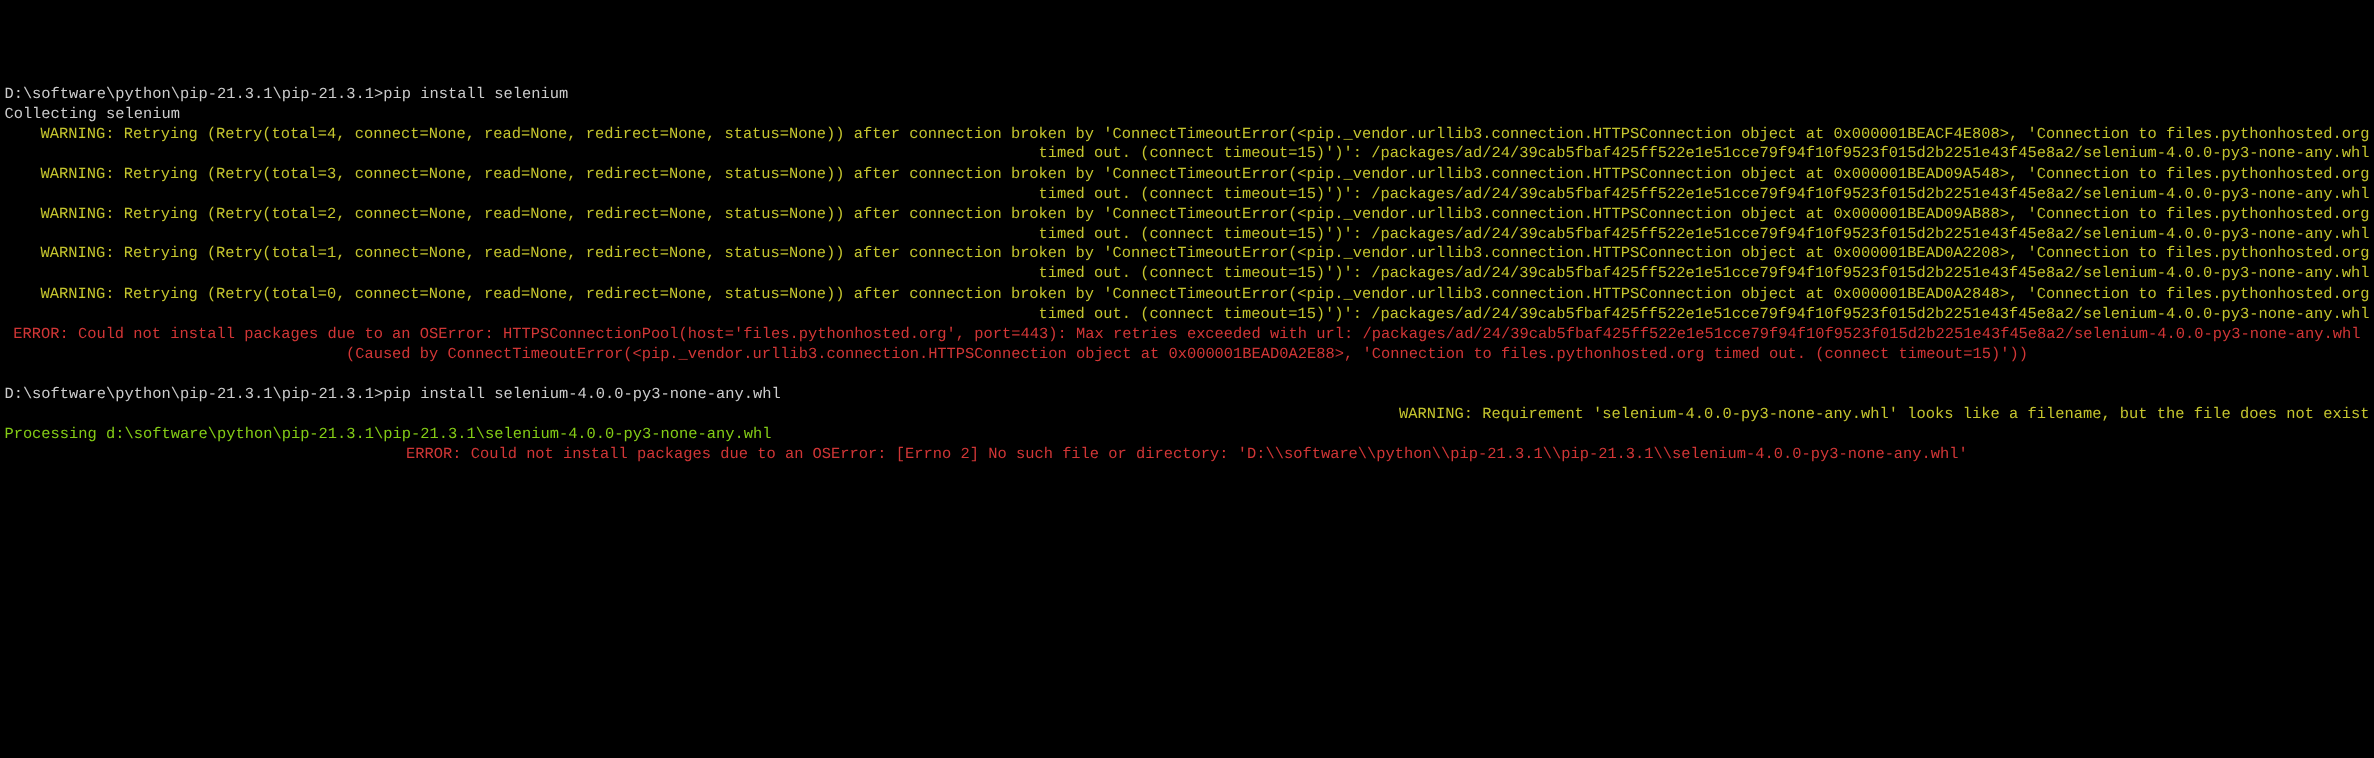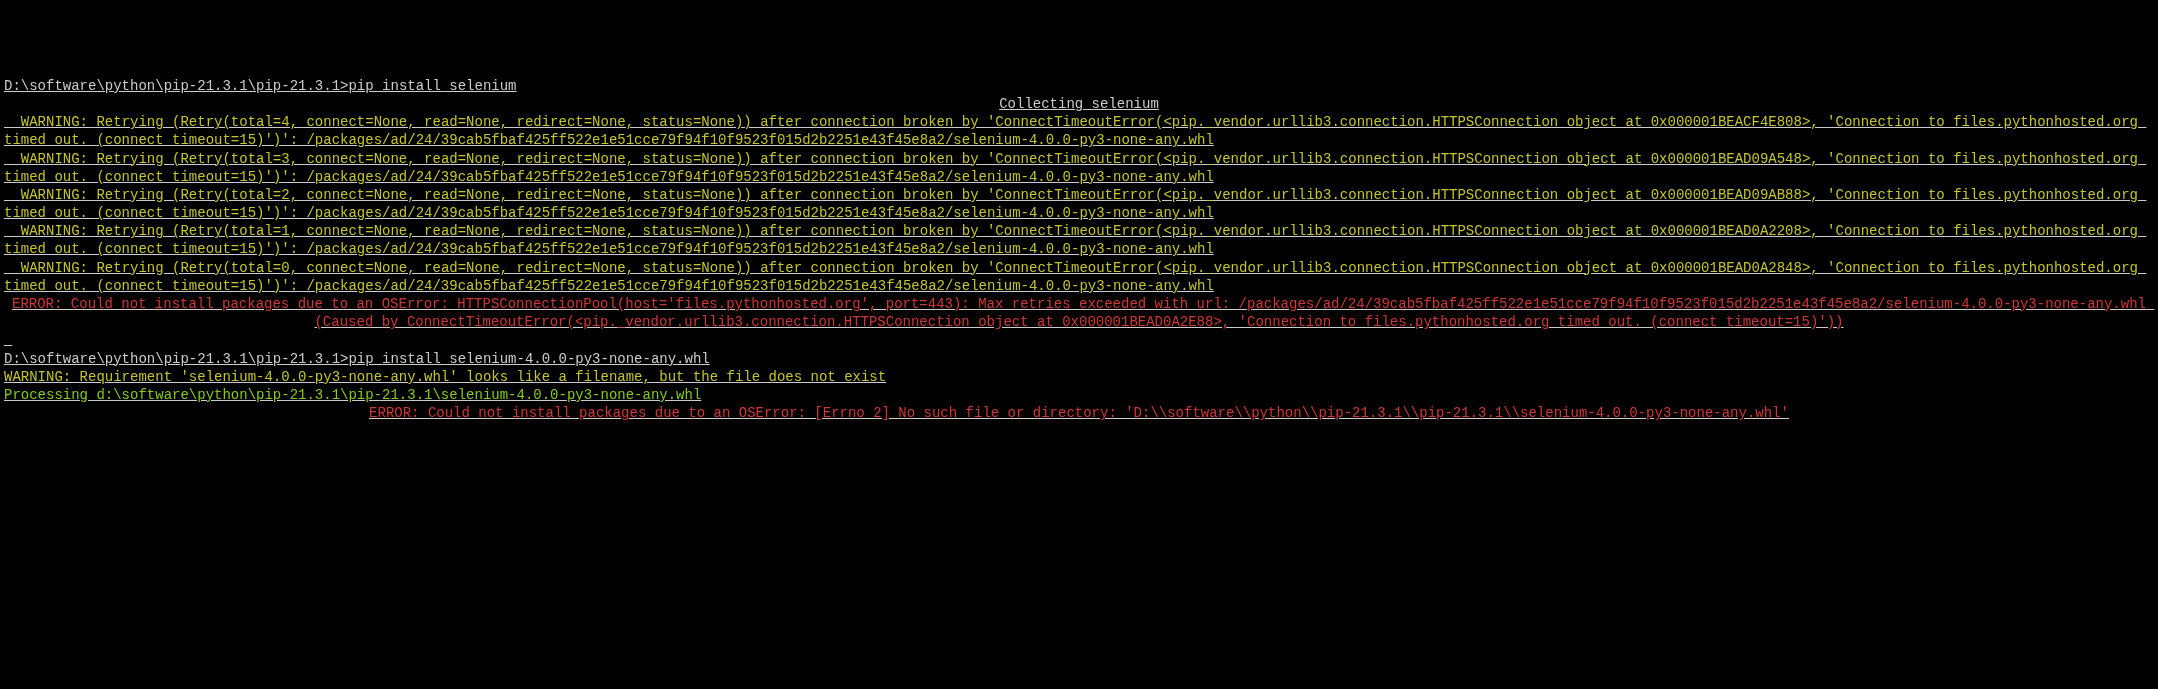--- a/index.html
+++ b/index.html
@@ -13,37 +13,36 @@
       font-family: "Consolas", "Courier New", monospace;
       font-size: 14px;
       line-height: 1.3;
       padding: 4px;
       white-space: pre-wrap;
       word-break: break-all;
       width: 2158px;
     }
     .terminal {
       width: 100%;
-      text-decoration: underline;
     }
     .line {
       display: block;
     }
     .prompt-path {
       color: #cccccc;
     }
     .prompt-cmd {
       color: #cccccc;
     }
     .collecting {
       color: #cccccc;
-      text-align: center;
     }
     .warning {
       color: #c5c52e;
+      text-align: right;
     }
     .error {
       color: #d13636;
       text-align: center;
     }
     .processing {
       color: #84cc16;
     }
   </style>
 </head>

